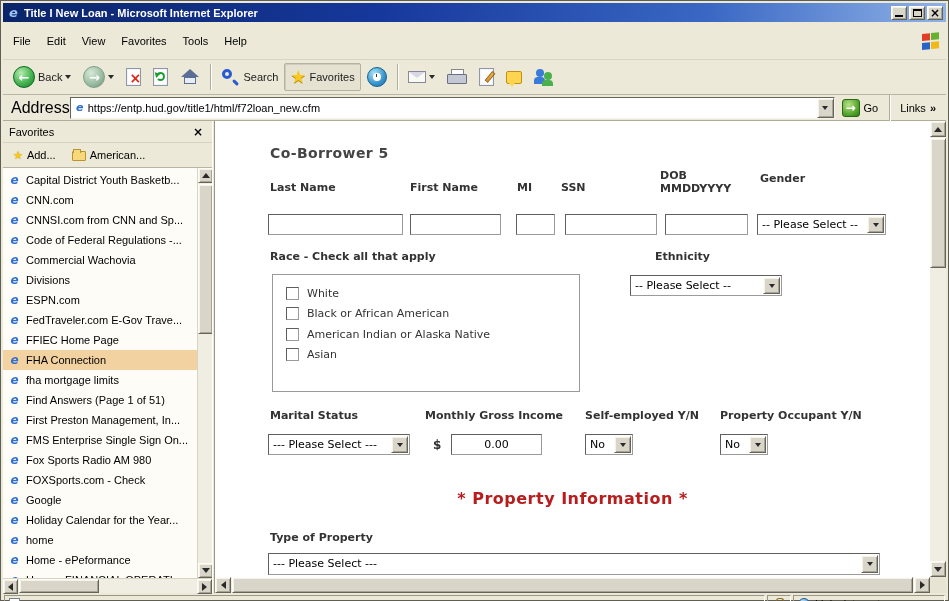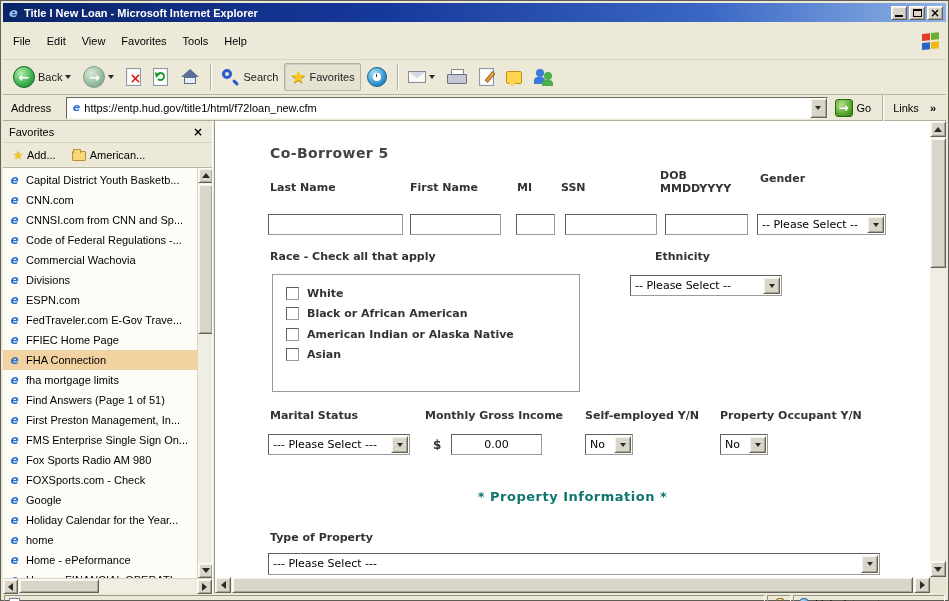--- a/index.html
+++ b/index.html
@@ -67,30 +67,30 @@
   .ic-discuss::after{content:"";position:absolute;left:2px;bottom:-4px;border-left:3px solid transparent;border-right:3px solid transparent;border-top:4px solid #ffd44e;}
   .ic-msgr{position:relative;width:20px;height:18px;}
   .ic-msgr .p1{position:absolute;left:2px;top:1px;width:8px;height:8px;border-radius:50%;background:#3a7ad8;}
   .ic-msgr .p2{position:absolute;left:10px;top:4px;width:8px;height:8px;border-radius:50%;background:#4ab04e;}
   .ic-msgr::before{content:"";position:absolute;left:0;top:9px;width:11px;height:7px;border-radius:4px 4px 0 0;background:#3a7ad8;}
   .ic-msgr::after{content:"";position:absolute;left:8px;top:12px;width:11px;height:6px;border-radius:4px 4px 0 0;background:#4ab04e;}
   .tsep{width:1px;height:26px;background:#b0ac9a;box-shadow:1px 0 0 #fff;margin:0 4px;}
 
   
   .addressbar{height:26px;display:flex;align-items:center;border-bottom:1px solid #b0ac9a;padding:0 4px;}
-  .addr-label{font-size:11px;color:#000;padding:0 15px 0 4px;}
+  .addr-label{font-size:16px;color:#000;padding:0 0 0 4px;}
   .addr-field{flex:1;height:22px;background:#fff;border:1px solid;border-color:#66645a #f4f2ea #f4f2ea #66645a;display:flex;align-items:center;padding-left:3px;}
   .eicon{font:italic bold 12px/1 "DejaVu Sans",sans-serif;color:#2e6fd0;width:13px;text-align:center;flex:none;}
   .eicon.sm{font-size:11px;width:12px;}
   .addr-input{flex:1;border:none;outline:none;font:11px "Liberation Sans",sans-serif;padding:0 2px;height:18px;background:transparent;}
   .addr-drop{width:17px;height:20px;display:flex;align-items:center;justify-content:center;}
   .go-btn{display:flex;align-items:center;gap:4px;padding:0 7px;height:24px;}
   .go-icon{width:18px;height:18px;border-radius:3px;background:radial-gradient(circle at 35% 30%,#b8e088,#5aa832 60%,#2f7c16);border:1px solid #276a12;color:#fff;font:bold 12px/16px "DejaVu Sans",sans-serif;text-align:center;}
   .go-label{font-size:11px;}
-  .links{display:flex;align-items:center;gap:11px;padding:0 6px;font-size:11px;}
+  .links{display:flex;align-items:center;gap:4px;padding:0 6px;font-size:11px;}
   .chev{font-weight:bold;}
 
   
   .contentrow{height:472px;display:flex;}
   .splitter{width:3px;background:#ece9d8;border-left:1px solid #fff;border-right:1px solid #9a9684;}
 
   
   .favpanel{width:209px;display:flex;flex-direction:column;background:#ece9d8;}
   .favhead{height:22px;display:flex;align-items:center;padding:0 6px;border-bottom:1px solid #d6d2c2;}
   .favtitle{font-size:11px;color:#000;}
@@ -125,23 +125,23 @@
   .flabel{position:absolute;font-size:11px;font-weight:bold;color:#333;white-space:nowrap;}
   .fieldp{background:#fff;border:1px solid;border-color:#5f5f5f #9b9b9b #9b9b9b #5f5f5f;}
   .txt{position:absolute;height:21px;font:11px "DejaVu Sans",sans-serif;padding:0 3px;outline:none;}
   .txt.center{text-align:center;}
   .combo{position:absolute;height:21px;}
   .combo-text{display:block;font-size:11px;line-height:19px;padding-left:4px;padding-right:18px;overflow:hidden;white-space:nowrap;color:#000;}
   .combo-btn{position:absolute;top:1px;right:1px;bottom:1px;width:17px;display:flex;align-items:center;justify-content:center;}
   .racebox{position:absolute;left:57px;top:153px;width:308px;height:118px;border:1px solid #999;}
   .cbrow{position:absolute;left:13px;display:flex;align-items:center;gap:8px;height:17px;}
   .cb{width:13px;height:13px;flex:none;}
-  .cblabel{font-size:11px;font-weight:bold;color:#333;white-space:nowrap;}
+  .cblabel{font-size:11px;font-weight:normal;color:#333;white-space:nowrap;}
   .dollar{position:absolute;font-size:12px;font-weight:bold;color:#333;}
-  .section-heading{position:absolute;left:0;right:0;top:368px;text-align:center;font-size:13px;font-weight:bold;color:#0f766e;letter-spacing:.5px;}
+  .section-heading{position:absolute;left:0;right:0;top:368px;text-align:center;font-size:16px;font-weight:bold;color:#b91c1c;letter-spacing:.5px;}
 
   
   .statusbar{height:20px;display:flex;align-items:stretch;gap:2px;padding:2px 1px 0 1px;}
   .scell{border:1px solid;border-color:#9a9684 #fdfcf6 #fdfcf6 #9a9684;display:flex;align-items:center;gap:5px;padding:0 4px;font-size:11px;color:#000;}
   .main-cell{flex:1;}
   .lock-cell{width:24px;justify-content:center;}
   .zone-cell{width:152px;}
   .pagico{width:11px;height:13px;background:#fff;border:1px solid #7a8294;font:italic bold 9px/11px "DejaVu Sans",sans-serif;color:#2e6fd0;text-align:center;}
   .lock{position:relative;width:10px;height:8px;background:#e8b830;border:1px solid #8a6a14;border-radius:1px;margin-top:4px;}
   .lock::before{content:"";position:absolute;left:1px;top:-5px;width:6px;height:5px;border:1px solid #8a6a14;border-bottom:none;border-radius:3px 3px 0 0;}

